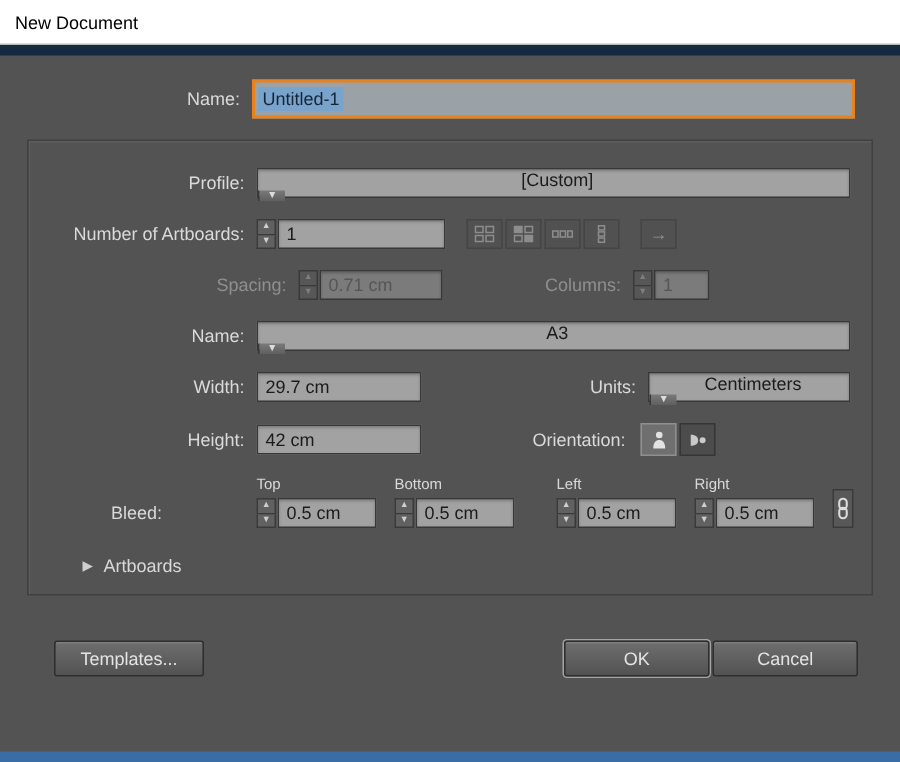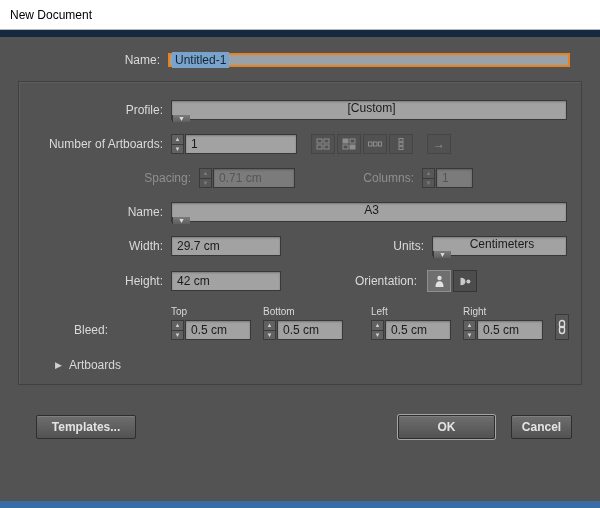--- a/index.html
+++ b/index.html
@@ -16,43 +16,43 @@
   .field{height:20px;background:#a2a2a2;border:1px solid #383838;color:#1b1b1b;display:flex;align-items:center;padding:0 5px;box-sizing:border-box;box-shadow:inset 0 1px 2px rgba(0,0,0,.25);}
   .field.dis{background:#7b7b7b;color:#565656;}
   .stepper{width:13px;height:20px;display:flex;flex-direction:column;flex:none;margin-right:1px;}
   .stp{flex:1;background:#616161;border:1px solid #3a3a3a;color:#cfcfcf;font-size:6px;line-height:6px;display:flex;align-items:center;justify-content:center;overflow:hidden;}
   .stp:last-child{border-top:none;}
   .stepper.dis .stp{color:#7d7d7d;background:#575757;}
   .dropdown{height:20px;background:#a2a2a2;border:1px solid #383838;display:flex;align-items:center;box-sizing:border-box;box-shadow:inset 0 1px 2px rgba(0,0,0,.25);flex-direction:column;}
   .dd-val{flex:1;padding-left:5px;color:#1b1b1b;white-space:nowrap;}
   .dd-btn{width:17px;align-self:stretch;background:linear-gradient(#7a7a7a,#5f5f5f);border-left:1px solid #383838;color:#dcdcdc;font-size:7px;display:flex;align-items:center;justify-content:center;}
   .name-row{margin-top:16px;padding-right:14px;}
-  .name-field{flex:1;height:14px;background:#9aa1a7;border:2px solid #e8821e;display:flex;align-items:center;box-sizing:border-box;padding-left:2px;}
+  .name-field{flex:1;height:26px;background:#9aa1a7;border:2px solid #e8821e;display:flex;align-items:center;box-sizing:border-box;padding-left:2px;}
   .sel-text{background:#7aa3cc;color:#132638;padding:0 3px;line-height:16px;}
   .groupbox{border:1px solid #404040;box-shadow:inset 1px 1px 0 rgba(255,255,255,.06);margin:14px 2px 0 2px;padding:4px 14px 12px 0;}
   .ab-btn{width:24px;height:20px;background:#515151;border:1px solid #454545;display:flex;align-items:center;justify-content:center;margin-right:2px;box-sizing:border-box;}
   .ab-btn svg{stroke:#8d8d8d;fill:none;stroke-width:1;}
   .ab-arrow{margin-left:12px;color:#939393;font-size:12px;}
   .orient-btn{width:24px;height:22px;background:#4c4c4c;border:1px solid #363636;display:flex;align-items:center;justify-content:center;margin-left:2px;box-sizing:border-box;}
   .orient-btn.selected{background:#6f6f6f;border-color:#8f8f8f;}
   .bleed-row{align-items:flex-end;}
   .bleed-col{display:flex;flex-direction:column;margin-right:12px;}
   .bleed-col.gap{margin-left:16px;}
   .bleed-small{font-size:10px;color:#d8d8d8;margin-bottom:3px;}
   .combo{display:flex;}
   .chain-btn{width:22px;height:26px;background:#585858;border:1px solid #3a3a3a;display:flex;align-items:center;justify-content:center;box-sizing:border-box;}
   .advanced-row{margin-top:18px;padding-left:36px;display:flex;align-items:center;color:#d8d8d8;}
   .tri{font-size:9px;color:#cfcfcf;margin-right:7px;}
   .info{margin-top:18px;text-align:center;color:#d2d2d2;}
-  .footer{display:flex;align-items:flex-start;margin-top:30px;padding:0 12px 0 20px;font-weight:bold;}
+  .footer{display:flex;align-items:flex-start;margin-top:30px;padding:0 12px 0 20px;}
   .spacer{flex:1;}
   .btn{height:24px;background:linear-gradient(#6e6e6e,#525252);border:1px solid #2e2e2e;border-radius:2px;color:#e4e4e4;font-size:12px;box-shadow:inset 0 1px 0 rgba(255,255,255,.12);display:flex;align-items:center;justify-content:center;box-sizing:border-box;}
   .btn-templates{width:100px;}
   .btn-ok{width:97px;box-shadow:0 0 0 1px #a5a5a5, inset 0 1px 0 rgba(255,255,255,.12);}
-  .btn-cancel{width:61px;margin-left:16px;}
+  .btn-cancel{width:97px;margin-left:2px;}
   .flexgrow{flex:1;}
   .w110{width:110px;}
   .w82{width:82px;}
   .w112{width:112px;}
   .w37{width:37px;}
   .w66{width:66px;}
   .w135{width:135px;}
   .mr94{margin-right:94px;}
   .mr90{margin-right:90px;}
   .ml14{margin-left:14px;}

